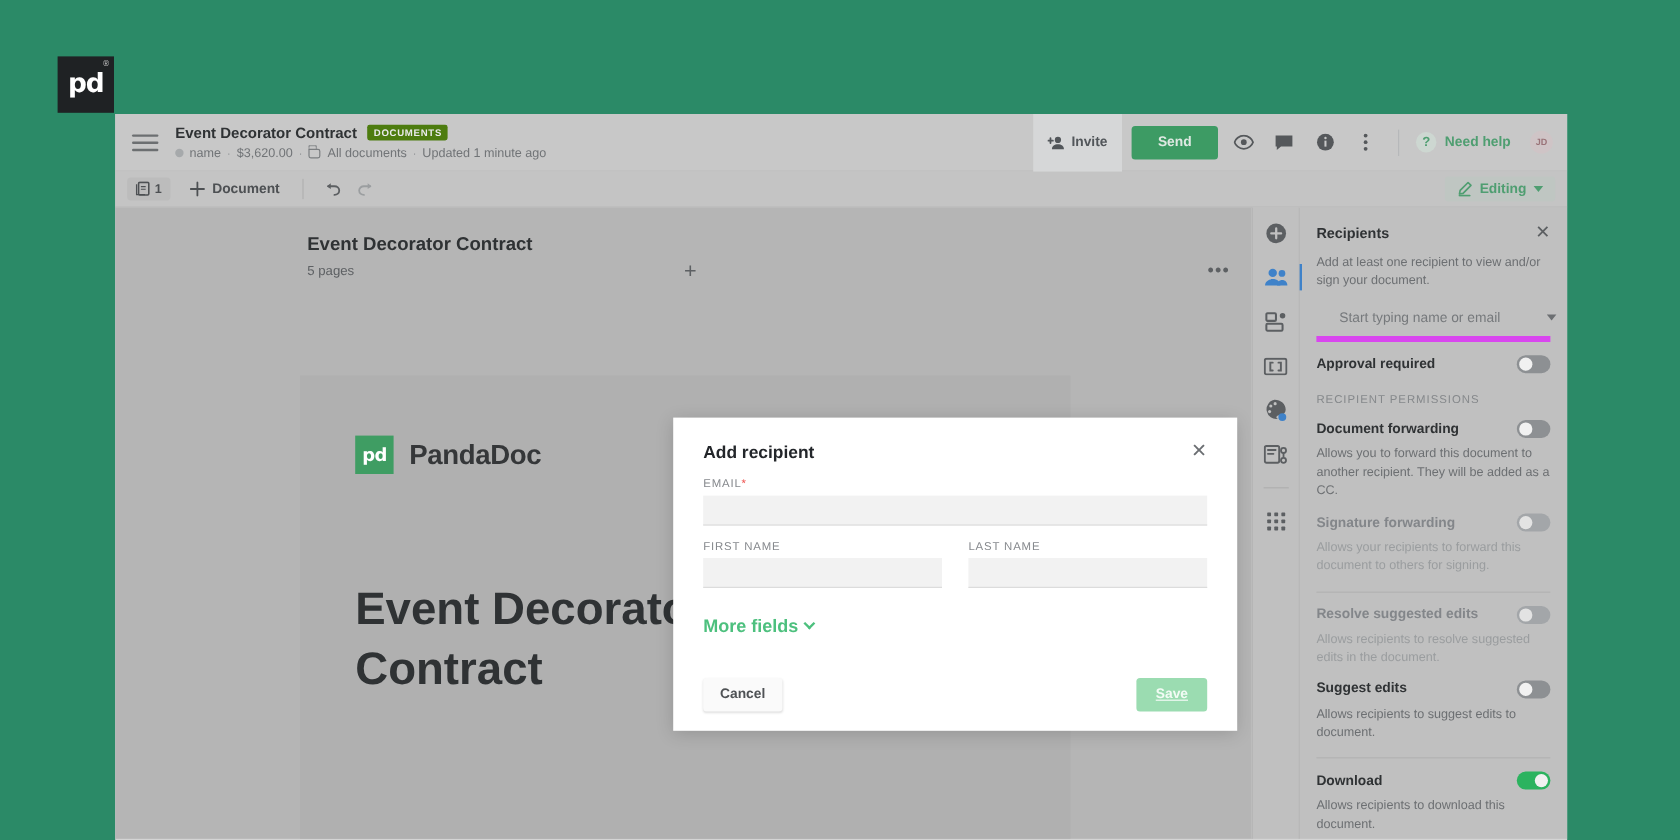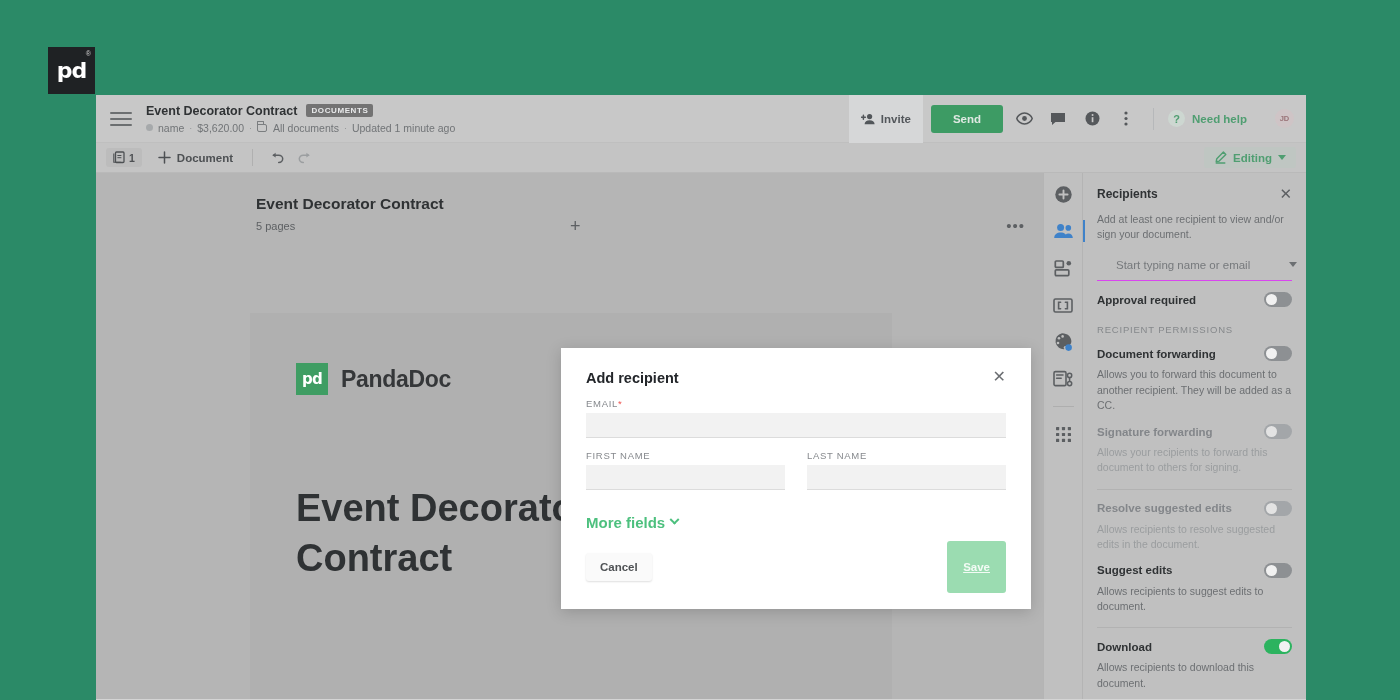--- a/index.html
+++ b/index.html
@@ -51,21 +51,21 @@
   .hamburger { width: 22px; margin-right: 14px; cursor: pointer; flex: none; }
   .hamburger span {
     display: block; height: 2px; background: #6c6f71; margin: 4px 0; border-radius: 1px;
   }
   .doc-meta { flex: 1; min-width: 0; }
   .doc-title-row { display: flex; align-items: center; gap: 9px; }
   .doc-title {
     font-size: 12.5px; font-weight: 700; color: #2f3234; white-space: nowrap;
   }
   .tag-badge {
-    background: #737373; color: #e9eaeb;
+    background: #4d7c0f; color: #e9eaeb;
     font-size: 8px; font-weight: 700; letter-spacing: .6px;
     padding: 2px 5px; border-radius: 2px; text-transform: uppercase;
   }
   .doc-sub {
     display: flex; align-items: center; gap: 5px;
     font-size: 10.5px; color: #717477; margin-top: 4px; white-space: nowrap;
   }
   .dot-status {
     width: 7px; height: 7px; border-radius: 50%; background: #a6a9ab; display: inline-block;
   }
@@ -103,21 +103,21 @@
   }
   .qmark {
     width: 17px; height: 17px; border-radius: 50%; background: #cdd7d1;
     display: flex; align-items: center; justify-content: center;
     font-size: 11px; font-weight: 700; color: #4f9e71;
   }
   .avatar {
     width: 19px; height: 19px; border-radius: 50%;
     background: #cfc4c6; color: #9a7378;
     display: flex; align-items: center; justify-content: center;
-    font-size: 7.5px; font-weight: 700; margin-left: 20px; cursor: pointer;
+    font-size: 7.5px; font-weight: 700; margin-left: 8px; cursor: pointer;
   }
 
   
   .toolbar {
     height: 30px; background: #c4c4c4;
     display: flex; align-items: center; padding: 0 10px;
     border-bottom: 1px solid #b9b9b9;
     position: relative;
   }
   .tb-pagechip {
@@ -211,21 +211,21 @@
     display: flex; align-items: center; justify-content: space-between;
     padding: 13px 0 0 0;
   }
   .side-title { font-size: 12px; font-weight: 700; color: #2f3234; }
   .side-x { font-size: 15px; color: #5c5f62; cursor: pointer; line-height: 1; }
   .side-desc {
     font-size: 10.5px; color: #6c6f72; line-height: 1.45; margin-top: 11px;
   }
   .side-search {
     display: flex; align-items: center; gap: 19px;
-    border-bottom: 1px solid #d946ef; padding: 8px 0 9px; margin-top: 8px;
+    border-bottom: 5px solid #d946ef; padding: 8px 0 9px; margin-top: 8px;
   }
   .side-search input {
     flex: 1; border: none; background: transparent; outline: none;
     font-size: 11.5px; color: #4d5053;
     font-family: "Liberation Sans", sans-serif;
   }
   .side-search input::placeholder { color: #76797c; }
   .caret-dn {
     width: 0; height: 0; border-left: 4px solid transparent; border-right: 4px solid transparent;
     border-top: 5px solid #6c6f72; cursor: pointer; flex: none;
@@ -295,21 +295,21 @@
     position: absolute; left: 25px; right: 25px; bottom: 16px;
     display: flex; align-items: center; justify-content: space-between;
   }
   .btn-cancel {
     background: #fafafa; color: #4f5255; font-size: 11.5px; font-weight: 700;
     padding: 8px 14px; border-radius: 3px; cursor: pointer;
     box-shadow: 0 1px 2px rgba(0,0,0,.13);
   }
   .btn-save {
     background: #9bdcb1; color: #f3fbf5; font-size: 11.5px; font-weight: 700;
-    padding: 20px 16px; border-radius: 3px; cursor: pointer; text-decoration: underline;
+    padding: 8px 16px; border-radius: 3px; cursor: pointer; text-decoration: underline;
   }
   svg { display: block; }
 </style>
 </head>
 <body>
 
 <div class="brand-logo">
   <span class="pd">pd</span>
   <span class="reg">®</span>
 </div>

